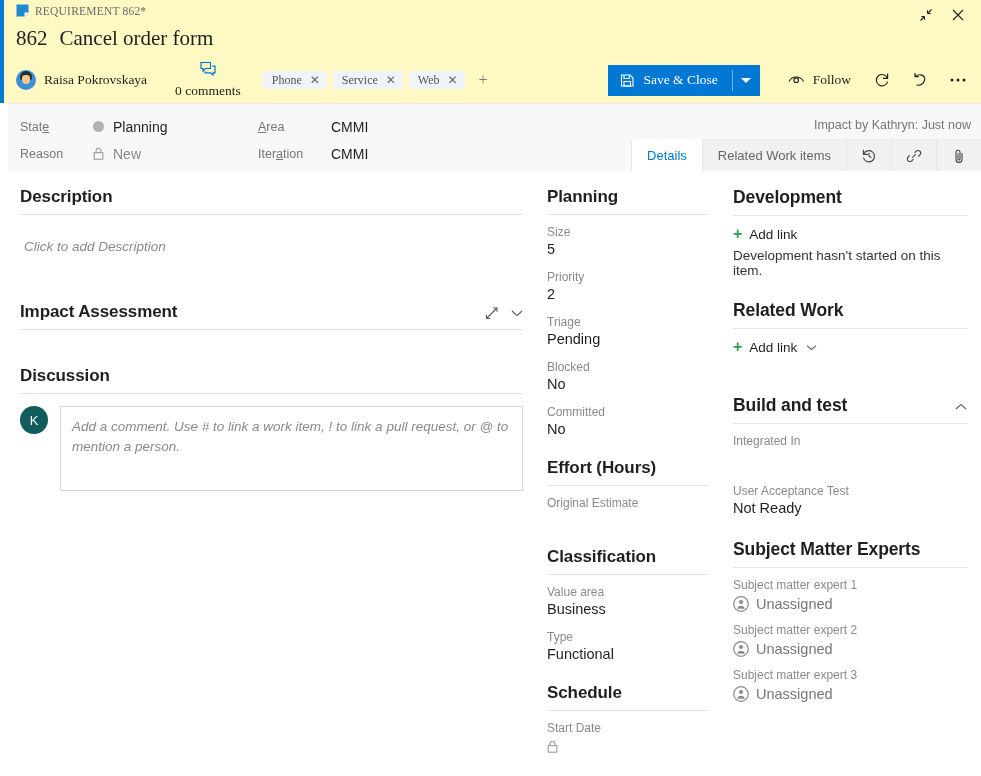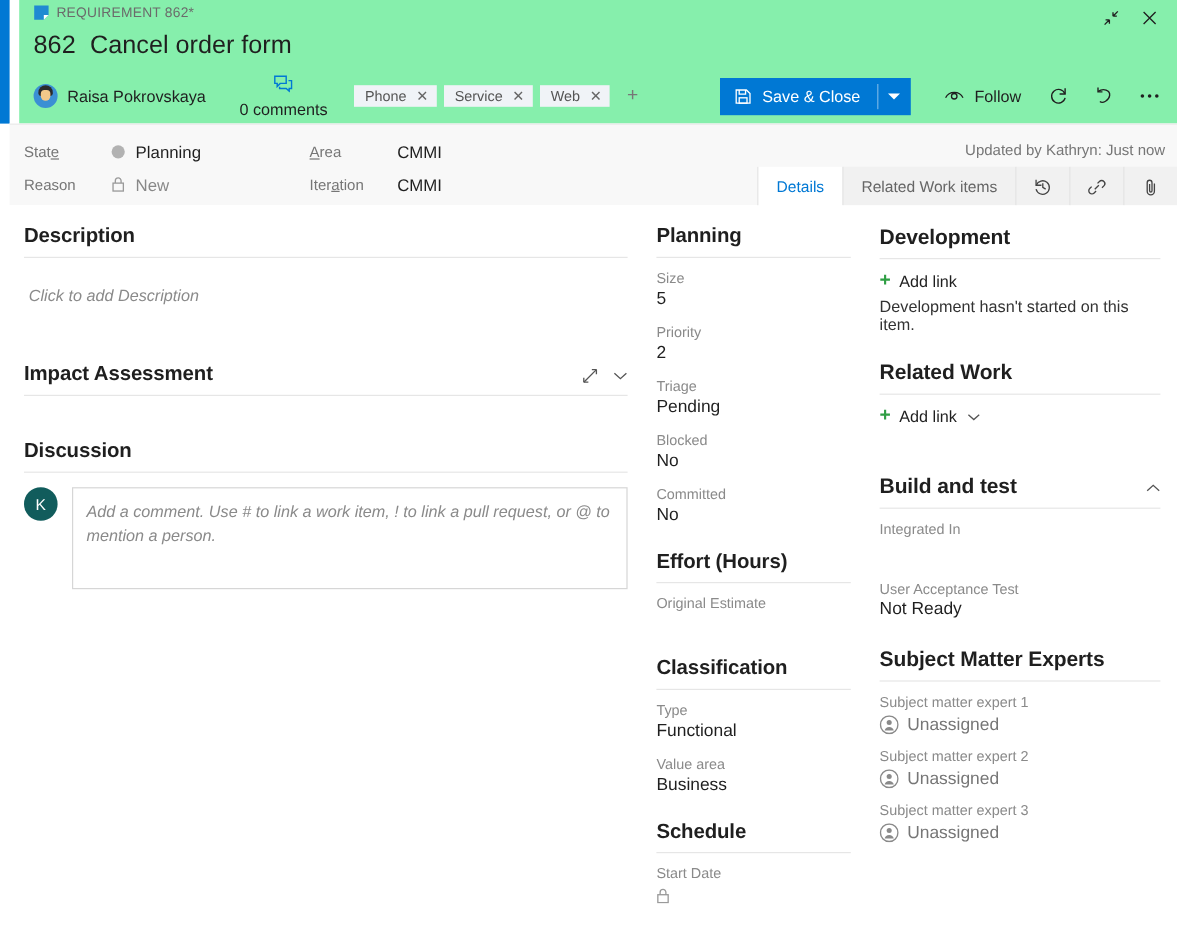--- a/index.html
+++ b/index.html
@@ -24,23 +24,24 @@
   .accent-bar {
     position: absolute;
     left: 0; top: 0;
     width: 8px; height: 103px;
     background: #0078d4;
   }
 
   
   .header {
     position: absolute;
-    left: 16px; top: 0; right: 0;
+    left: 4px; top: 0; right: 0;
     height: 103px;
-    background: #86efac;
+    background: #fef9c3;
+    font-family: Liberation Serif, serif;
   }
   .titlebar-controls {
     position: absolute;
     right: 8px; top: 2px;
     display: flex;
     align-items: center;
     gap: 2px;
   }
   .win-btn {
     width: 30px; height: 26px;
@@ -551,21 +552,21 @@
           </svg>
         </span>
         <span>New</span>
       </div>
       <div class="fg-label">Iter<u>a</u>tion</div>
       <div class="fg-value">
         <span>CMMI</span>
       </div>
     </div>
 
-    <div class="updated-by">Updated by Kathryn: Just now</div>
+    <div class="updated-by">Impact by Kathryn: Just now</div>
   </div>
 
   <div class="tabstrip">
     <div class="tab active">
       <span>Details</span>
     </div>
     <div class="tab">
       <span>Related Work items</span>
     </div>
     <div class="tab icon-tab">
@@ -667,26 +668,26 @@
         <div class="field">
           <div class="field-label">Original Estimate</div>
           <div class="field-value empty"></div>
         </div>
       </div>
 
       <div class="block" style="margin-top:16px">
         <div class="section-title">Classification</div>
         <div class="block-sep"></div>
         <div class="field">
+          <div class="field-label">Value area</div>
+          <div class="field-value">Business</div>
+        </div>
+        <div class="field">
           <div class="field-label">Type</div>
           <div class="field-value">Functional</div>
-        </div>
-        <div class="field">
-          <div class="field-label">Value area</div>
-          <div class="field-value">Business</div>
         </div>
       </div>
 
       <div class="block" style="margin-top:6px">
         <div class="section-title">Schedule</div>
         <div class="block-sep"></div>
         <div class="field">
           <div class="field-label">Start Date</div>
           <div class="field-value locked">
             <span>

